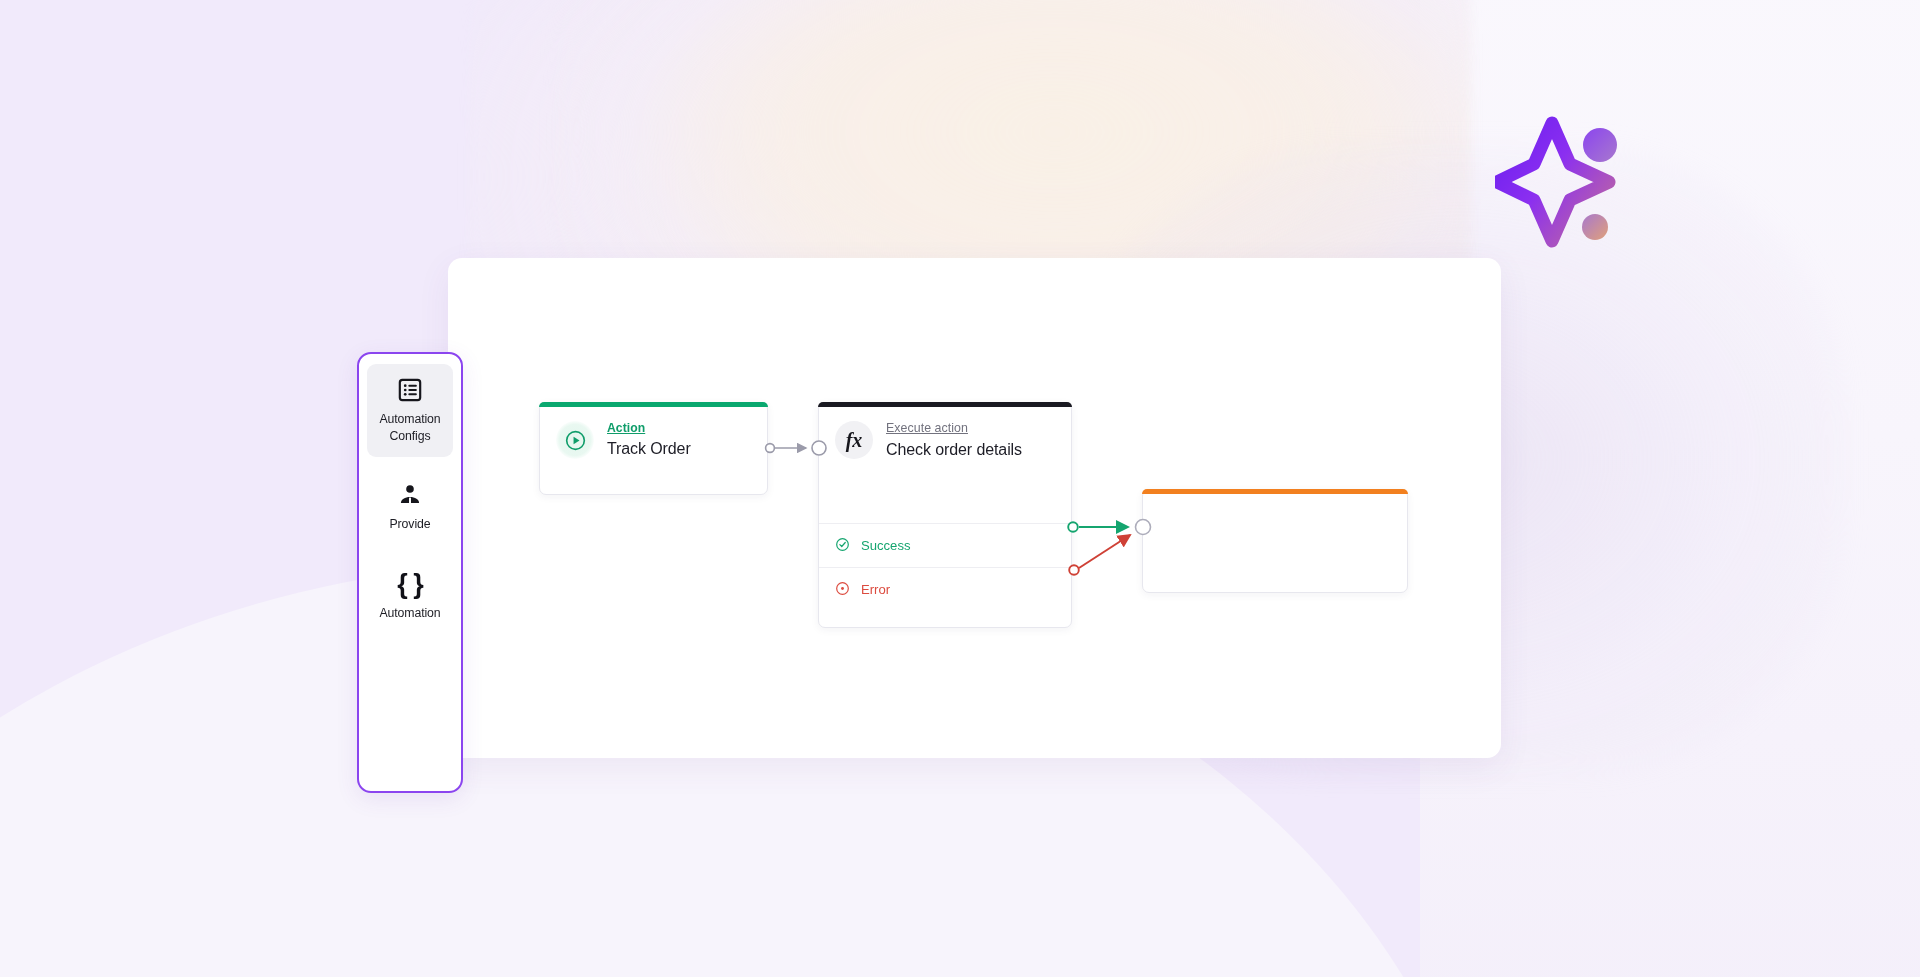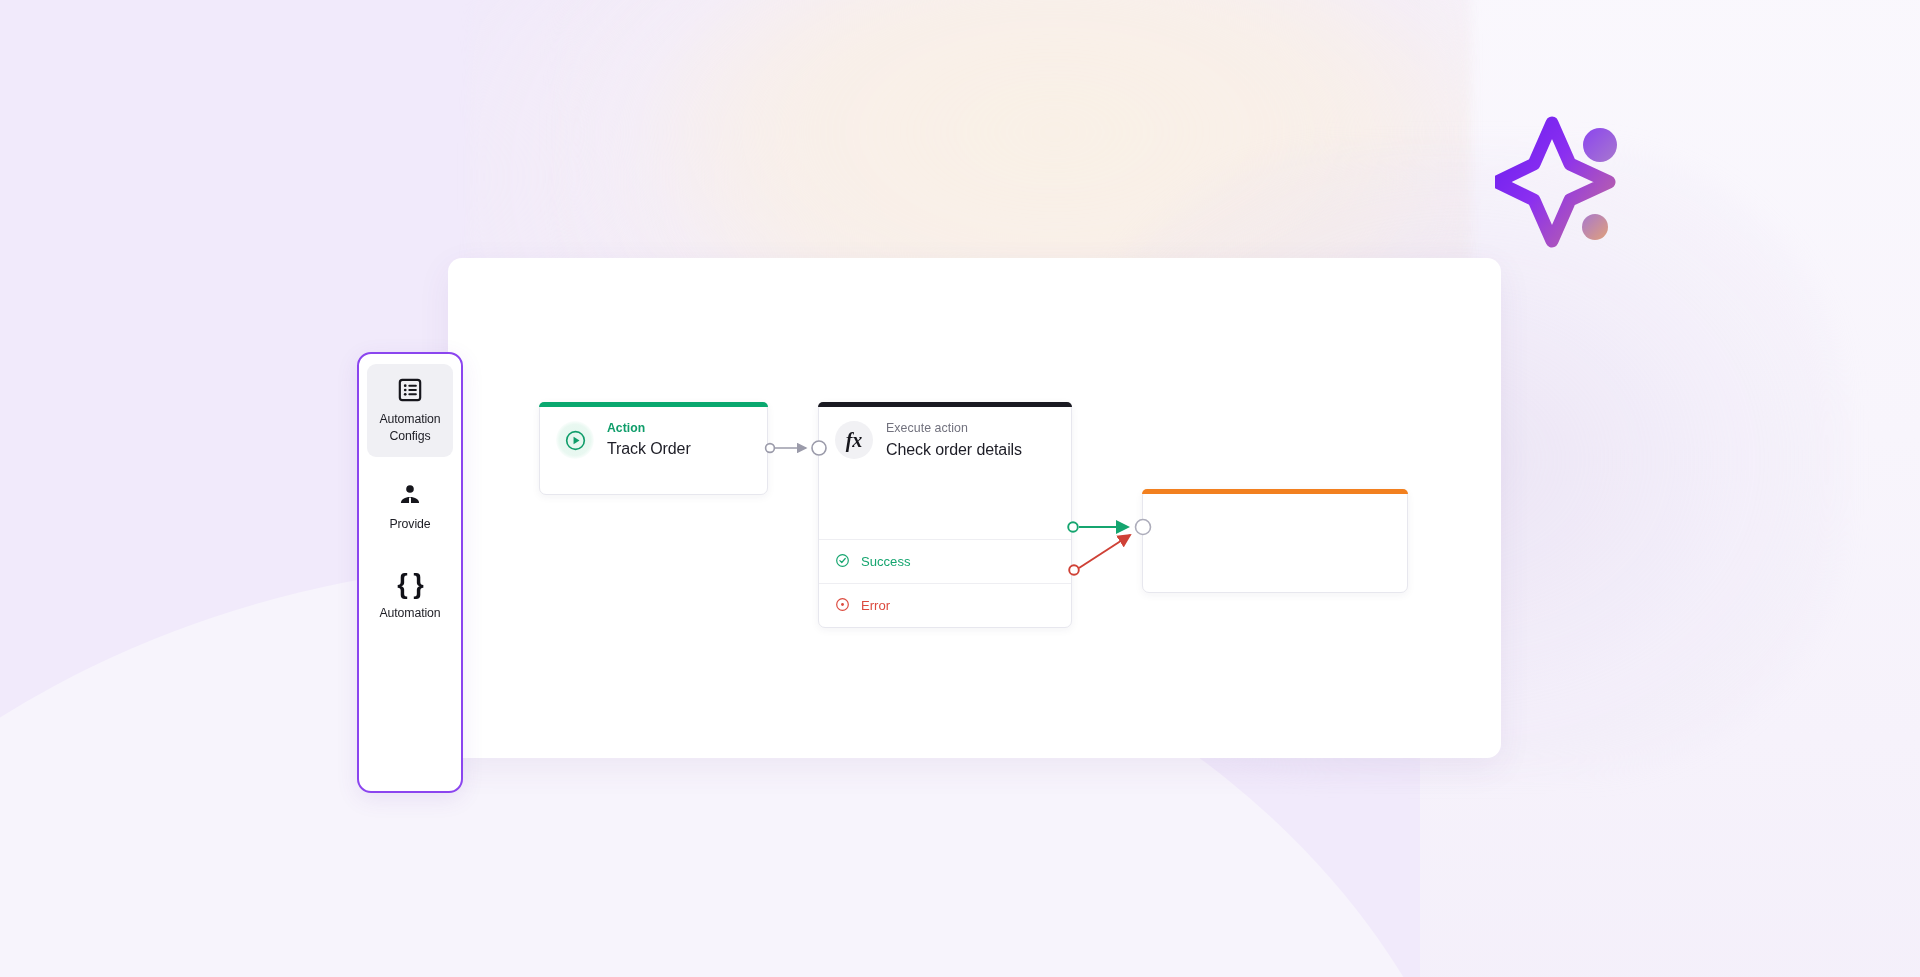--- a/index.html
+++ b/index.html
@@ -181,20 +181,21 @@
     justify-content: center;
   }
   .badge-green { background: radial-gradient(circle, #e4f6ee 0%, #e9f8f1 58%, rgba(233,248,241,0) 74%); }
   .badge-gray  { background: #f1f1f4; }
   .badge-orange{ background: radial-gradient(circle, #fdeddd 0%, #fdf0e3 58%, rgba(253,240,227,0) 74%); }
   .node-kicker {
     font-size: 12.2px;
     font-weight: 700;
     line-height: 1.35;
     letter-spacing: 0.05px;
+    text-decoration: underline;
   }
   .node-kicker.green  { color: #0f9d6a; }
   .node-kicker.gray   { color: #72727e; font-weight: 400; font-size: 12.4px; }
   .node-kicker.orange { color: #f2801f; }
   .node-title {
     font-size: 16px;
     color: #1d1d26;
     line-height: 1.45;
     margin-top: 1px;
     letter-spacing: -0.1px;
@@ -227,21 +228,21 @@
     align-items: center;
     gap: 11px;
     height: 43px;
     padding: 0 16px;
     border-top: 1px solid #eeeef2;
     font-size: 13.1px;
     cursor: pointer;
   }
   .branch-row.success { color: #15a56f; }
   .branch-row.error   { color: #dc4b3f; }
-  .branch-rows { position: absolute; left: 0; right: 0; bottom: 0; }
+  .branch-rows { position: absolute; left: 0; right: 0; bottom: 16px; }
 
   
   .wires {
     position: absolute;
     left: 0; top: 0;
     width: 1920px; height: 977px;
     pointer-events: none;
   }
 </style>
 </head>

